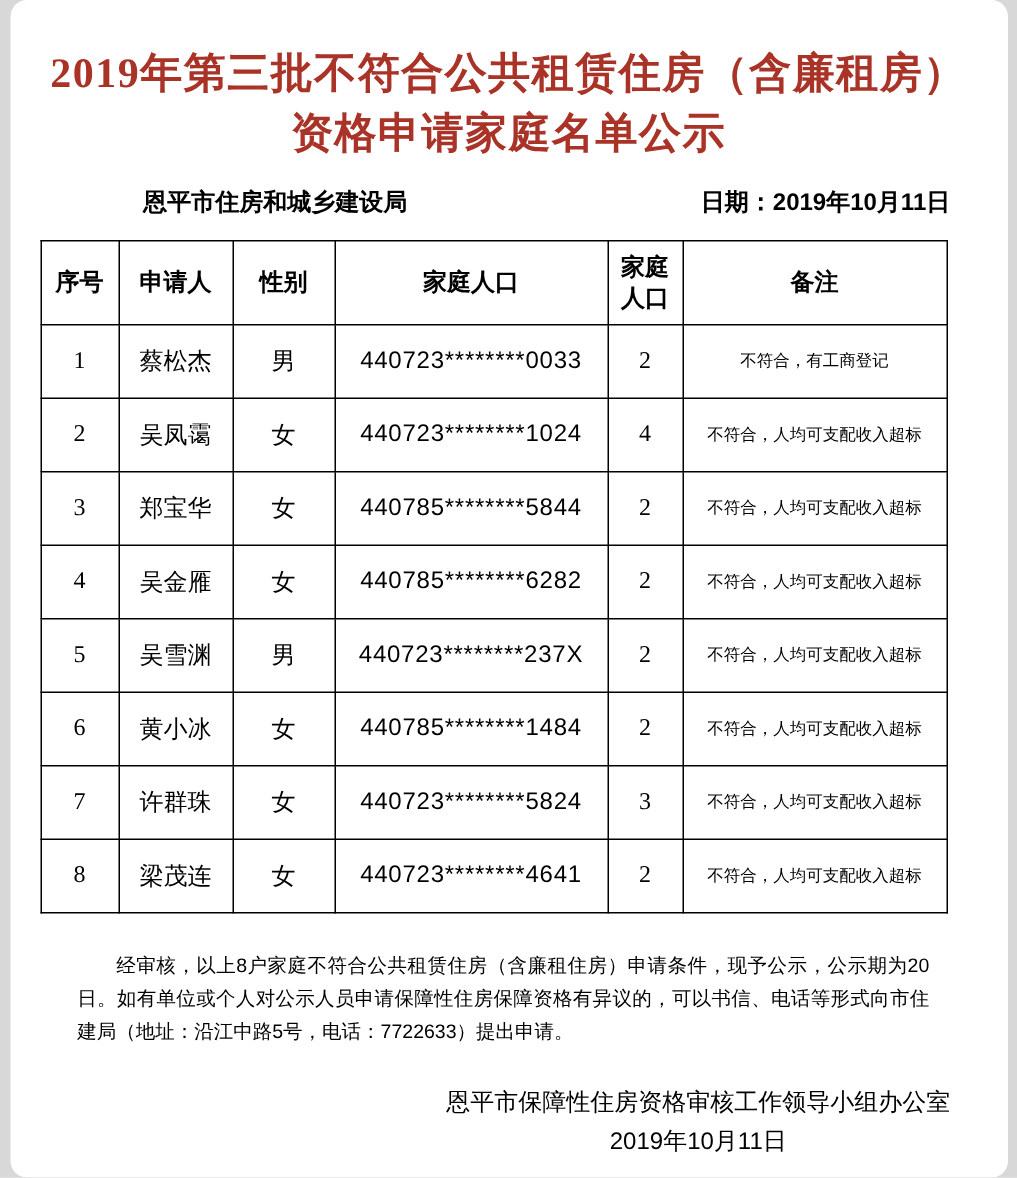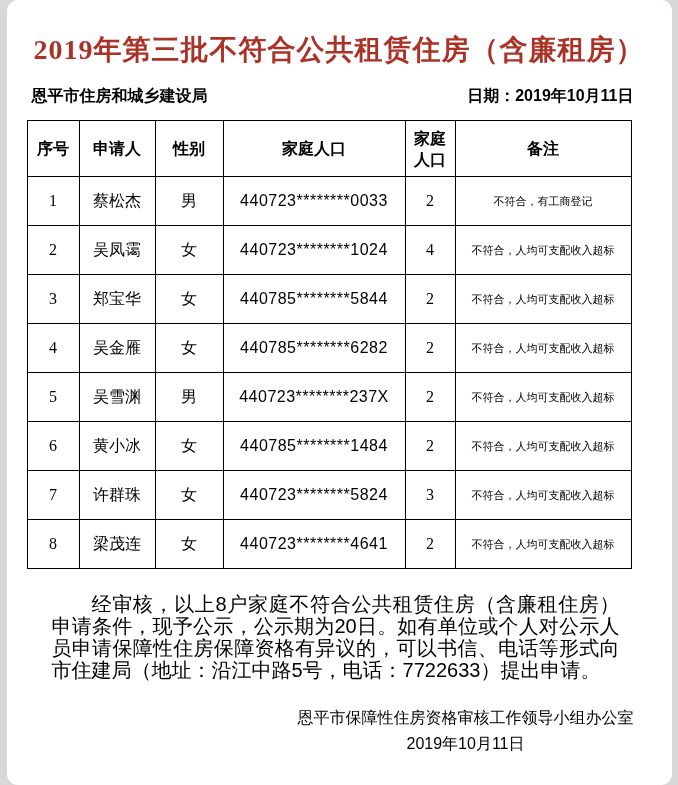--- a/index.html
+++ b/index.html
@@ -26,21 +26,21 @@
     font-weight:bold;
     font-size:28px;
     line-height:40px;
     color:var(--title-color);
     letter-spacing:1px;
   }
   .meta{
     display:flex;
     justify-content:space-between;
     align-items:flex-end;
-    margin:16px 38px 0 25px;
+    margin:16px 38px 0 89px;
     font-family:"Liberation Sans",sans-serif;
     font-weight:bold;
     font-size:16px;
     line-height:20px;
     gap:24px;
   }
   table.roster{
     border-collapse:collapse;
     table-layout:fixed;
     width:604px;
@@ -71,41 +71,42 @@
     letter-spacing:0.5px;
   }
   table.roster td.c5{
     font-size:11px;
     line-height:20px;
     padding:0 3px;
   }
   .notice{
     margin:24px 52px 0 45px;
     font-family:"Liberation Sans",sans-serif;
-    font-size:20px;
+    font-size:13px;
     line-height:22px;
     text-indent:2em;
     text-align:justify;
   }
   .signature{
     margin:24px 38px 0 auto;
     width:fit-content;
     text-align:center;
     font-family:"Liberation Sans",sans-serif;
     font-size:16px;
     line-height:26px;
   }
 </style>
 </head>
 <body>
 
 <div class="page">
 
   <div class="title">
     <div>2019年第三批不符合公共租赁住房（含廉租房）</div>
+    <div>资格申请家庭名单公示</div>
   </div>
 
   <div class="meta">
     <span>恩平市住房和城乡建设局</span>
     <span>日期：2019年10月11日</span>
   </div>
 
   <table class="roster">
     <colgroup>
       <col style="width:52px">

